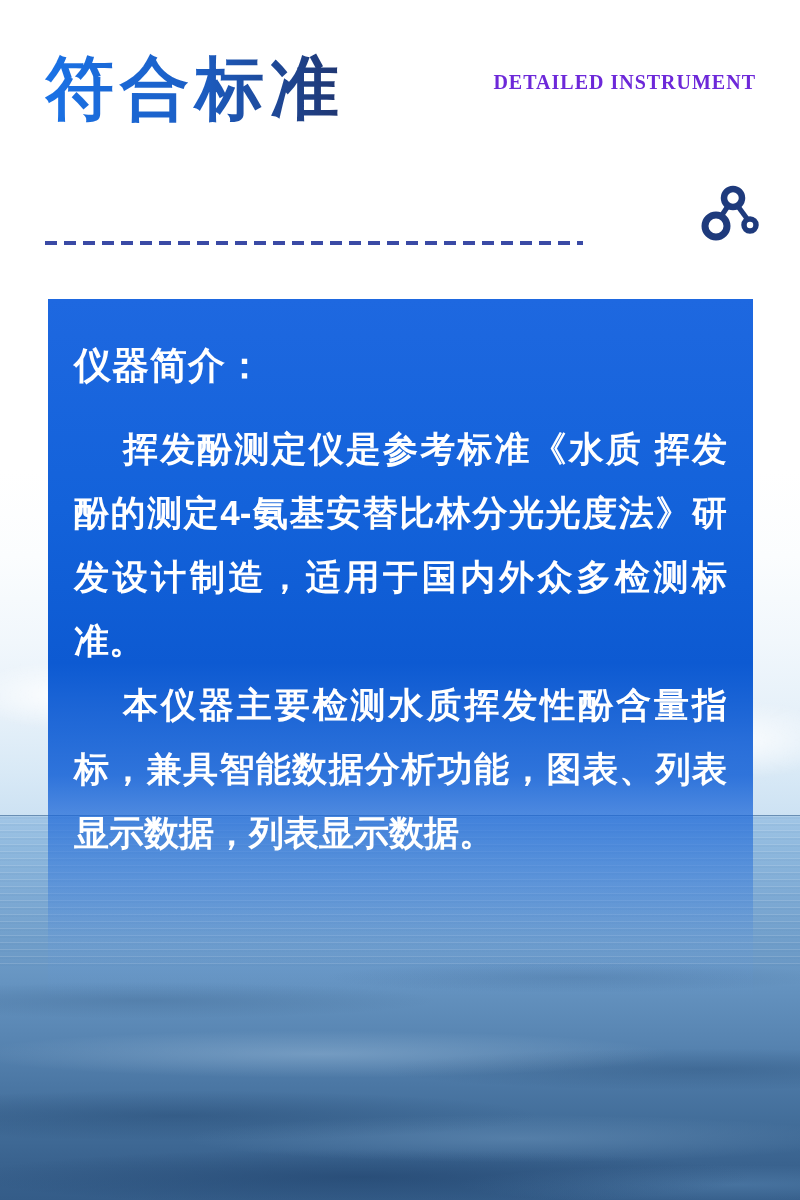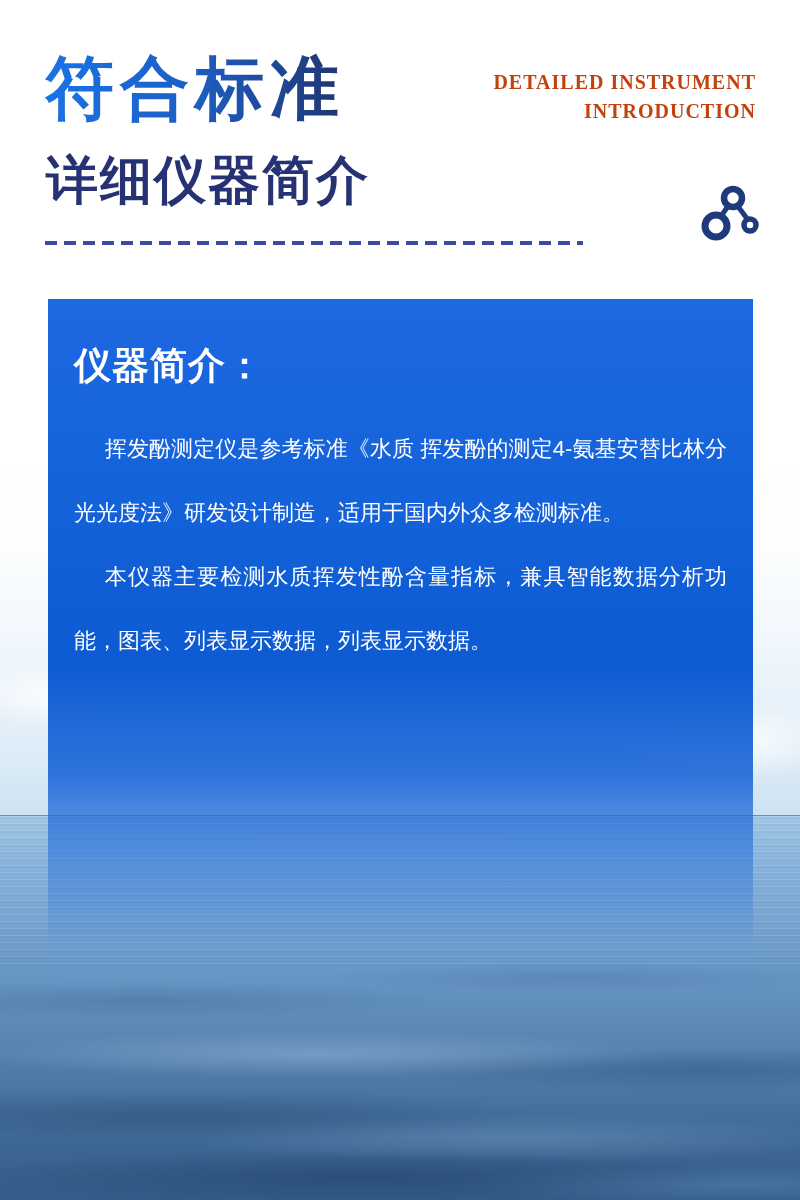--- a/index.html
+++ b/index.html
@@ -68,21 +68,21 @@
   .subtitle {
     position:absolute; left:46px; top:146px;
     font-family:"Liberation Serif","DejaVu Serif",serif;
     font-size:52px; font-weight:bold; letter-spacing:2px;
     color:#263274;
   }
   .eyebrow {
     position:absolute; right:44px; top:68px; text-align:right;
     font-family:"Liberation Serif","DejaVu Serif",serif;
     font-size:20px; font-weight:bold; letter-spacing:1px; line-height:29px;
-    color:#c2410c;
+    color:#6d28d9;
   }
   .molecule { position:absolute; left:699px; top:184px; width:60px; height:60px; }
   .dash-line {
     position:absolute; left:45px; top:241px; width:538px; height:4px;
     background:repeating-linear-gradient(90deg,
       #3a4aa5 0px, #3a4aa5 12px, rgba(0,0,0,0) 12px, rgba(0,0,0,0) 19px);
   }
 
   
   .card {
@@ -94,21 +94,21 @@
       rgba(95,150,225,0.18) 92%, rgba(130,175,230,0) 100%);
   }
   .card-heading {
     font-family:"Liberation Serif","DejaVu Serif",serif;
     font-size:37px; font-weight:bold; color:#ffffff; letter-spacing:1px;
     margin-bottom:26px;
   }
   .card-para {
     width:653px;
     font-family:"Liberation Sans","DejaVu Sans",sans-serif;
-    font-size:22px; font-weight:normal; color:#ffffff;
+    font-size:35px; font-weight:bold; color:#ffffff;
     line-height:64px; text-indent:1.4em; text-align:justify;
     margin:0;
   }
 </style>
 </head>
 <body>
 
 <div class="page">
 
   <div class="bg">
@@ -122,23 +122,21 @@
   <section class="card">
     <h3 class="card-heading">仪器简介：</h3>
     <p class="card-para">挥发酚测定仪是参考标准《水质 挥发酚的测定4-氨基安替比林分光光度法》研发设计制造，适用于国内外众多检测标准。</p>
     <p class="card-para">本仪器主要检测水质挥发性酚含量指标，兼具智能数据分析功能，图表、列表显示数据，列表显示数据。</p>
   </section>
 
   <header class="header">
     <h1 class="title">符合标准</h1>
     <div class="eyebrow">
       <div>DETAILED INSTRUMENT</div>
-      <div>INTRODUCTION</div>
     </div>
-    <h2 class="subtitle">详细仪器简介</h2>
 
     <svg class="molecule" viewBox="0 0 60 60" fill="none" xmlns="http://www.w3.org/2000/svg">
       <line x1="29" y1="22" x2="21" y2="34" stroke="#1e3a7c" stroke-width="5"></line>
       <line x1="38" y1="21" x2="49" y2="36" stroke="#1e3a7c" stroke-width="5"></line>
       <circle cx="34" cy="14" r="9" stroke="#1e3a7c" stroke-width="6.5" fill="none"></circle>
       <circle cx="17" cy="42" r="11" stroke="#1e3a7c" stroke-width="7" fill="none"></circle>
       <circle cx="51" cy="41" r="6" stroke="#1e3a7c" stroke-width="5.5" fill="none"></circle>
     </svg>
 
     <div class="dash-line"></div>

